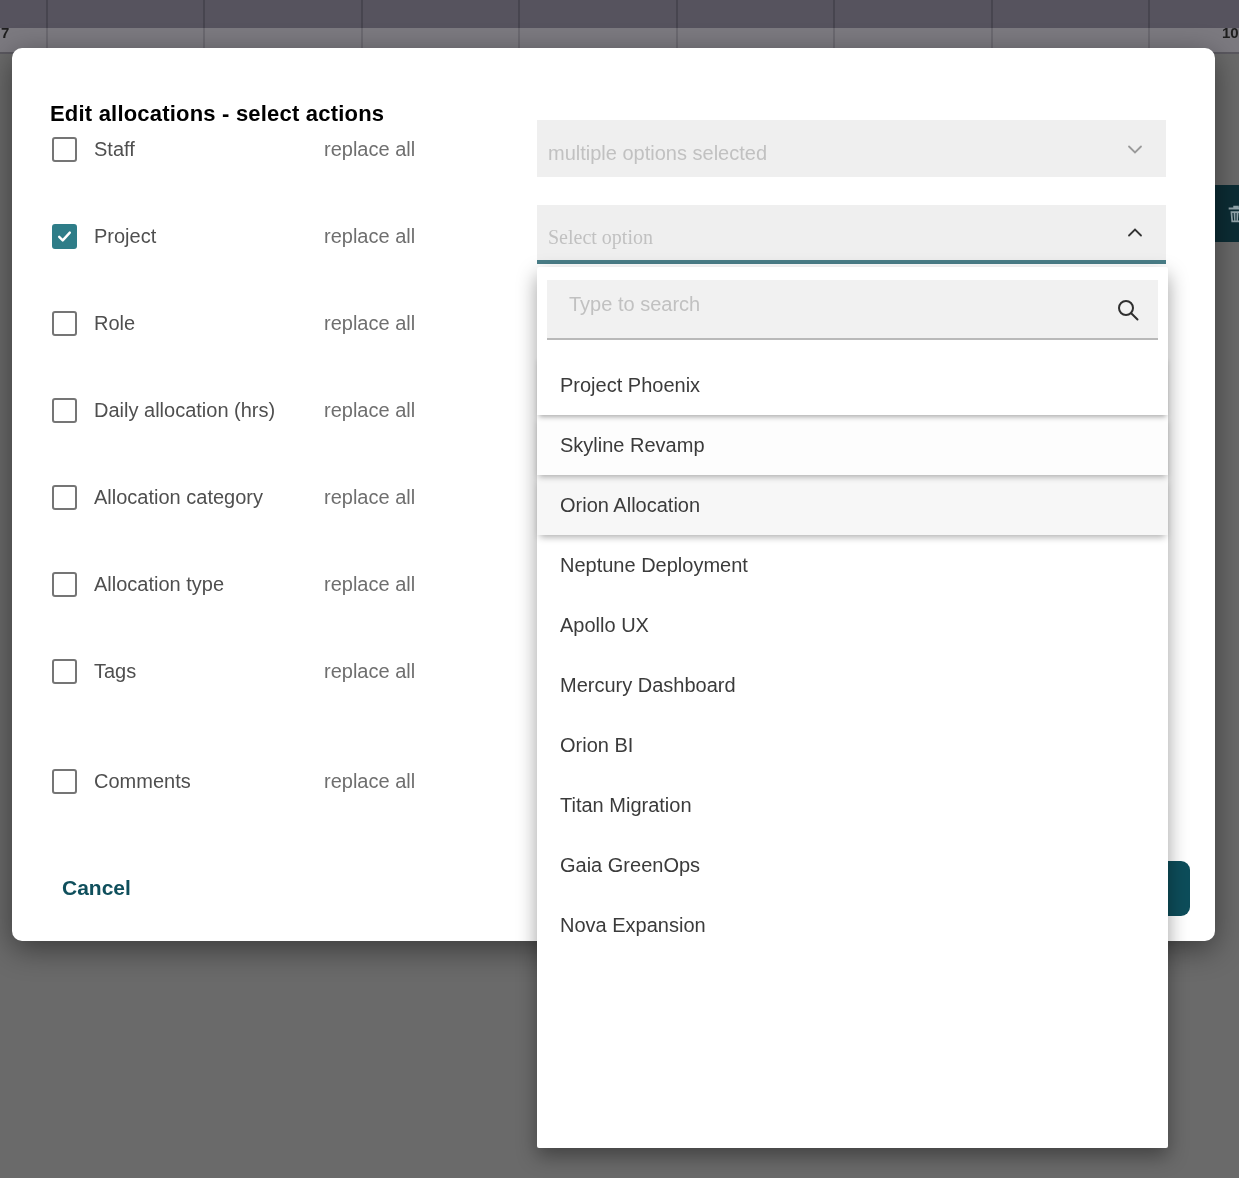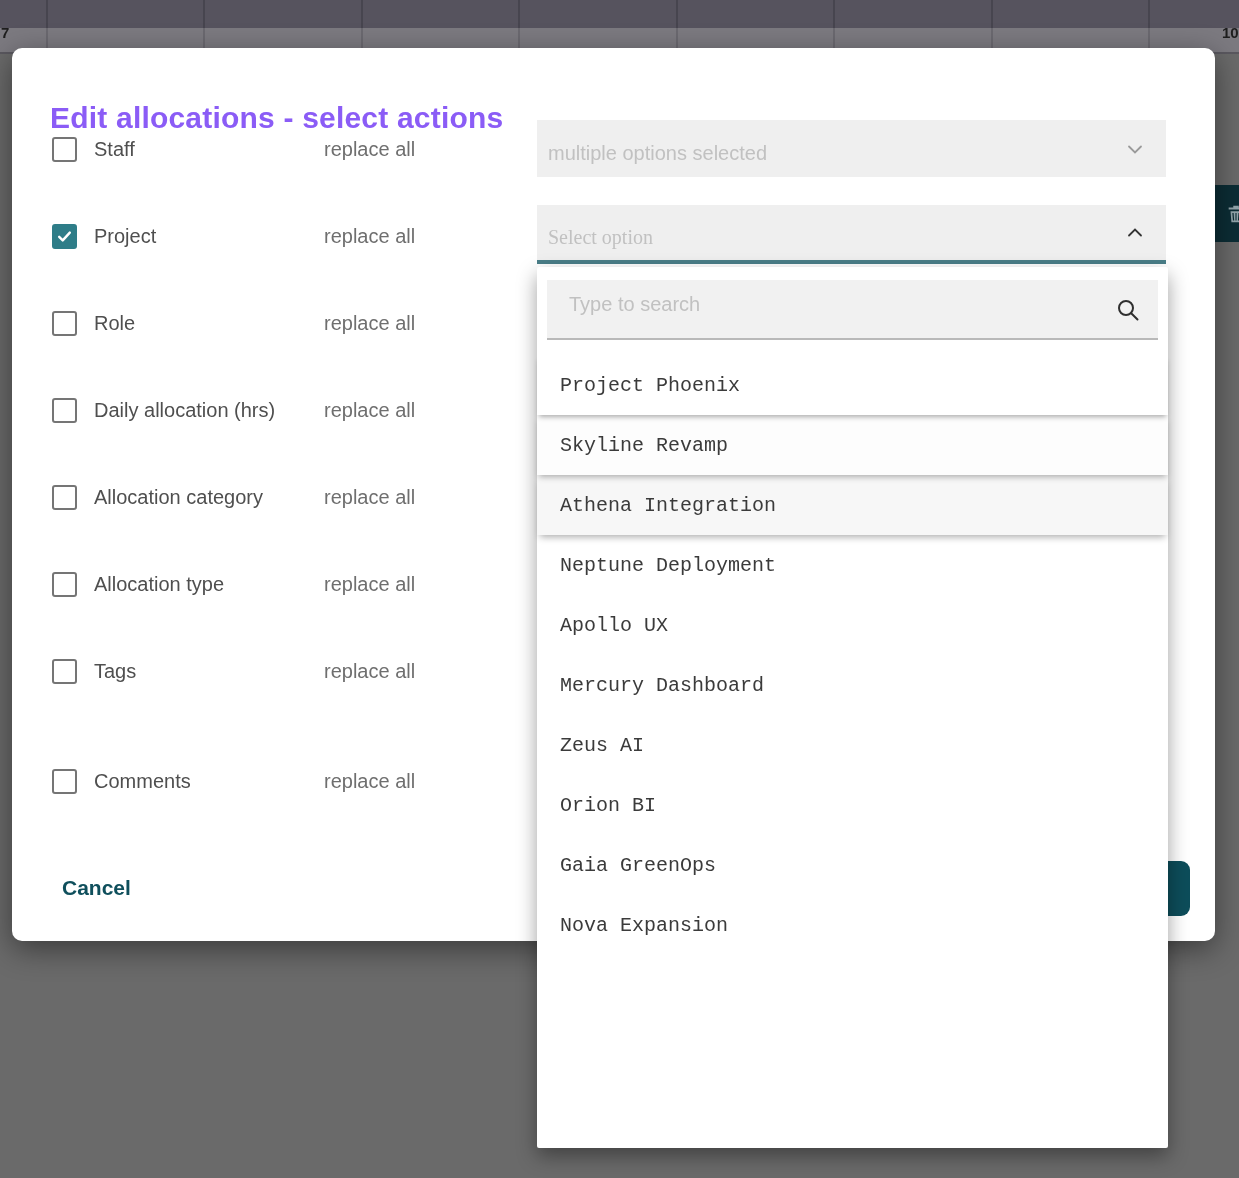--- a/index.html
+++ b/index.html
@@ -28,21 +28,21 @@
     display:flex;align-items:center;padding-left:12px;box-sizing:content-box;
   }
   .bg-trash svg{width:22px;height:22px;flex:none;}
 
   
   .modal{
     position:absolute;left:12px;top:48px;width:1203px;height:893px;background:#ffffff;
     border-radius:10px;box-shadow:0 8px 30px rgba(0,0,0,.45);z-index:5;
   }
   .modal-title{
-    position:absolute;left:38px;top:53px;font-size:30px;font-weight:bold;color:#8b5cf6;
+    position:absolute;left:38px;top:53px;font-size:22px;font-weight:bold;color:#000000;
     letter-spacing:.2px;
     text-align:right;
   }
   .field-row{position:absolute;left:40px;height:28px;display:flex;align-items:center;}
   .checkbox{
     width:21px;height:21px;border:2px solid #757575;border-radius:3px;background:#fff;
     display:inline-flex;align-items:center;justify-content:center;flex:none;cursor:pointer;
   }
   .checkbox svg{display:none;width:17px;height:17px;}
   .checkbox.checked{background:#2e7d88;border-color:#2e7d88;}
@@ -71,21 +71,21 @@
     position:absolute;left:537px;top:267px;width:631px;height:881px;background:#ffffff;
     box-shadow:0 8px 20px rgba(0,0,0,.38);z-index:9;border-radius:2px;
   }
   .search-box{
     position:absolute;left:10px;top:13px;width:611px;height:60px;background:#f1f1f1;
     border:none;border-bottom:2px solid #b9b9b9;box-sizing:border-box;
     font-family:"Liberation Sans", sans-serif;font-size:20px;color:#8b5cf6;padding:0 56px 9px 22px;outline:none;
   }
   .search-box::placeholder{color:#c1c1c1;opacity:1;}
   .search-icon{position:absolute;left:578px;top:30px;width:26px;height:26px;z-index:10;pointer-events:none;}
-  .items{position:absolute;left:0;top:88px;width:631px;font-family:Liberation Mono, monospace;}
+  .items{position:absolute;left:0;top:88px;width:631px;}
   .item{
     position:relative;height:60px;display:flex;align-items:center;padding-left:23px;
     font-size:20px;color:#3b3b3b;background:#ffffff;cursor:pointer;box-sizing:border-box;
   }
   .item.sep0{box-shadow:0 4px 5px -2px rgba(0,0,0,.32);z-index:3;}
   .item.sep1{background:#fdfdfd;box-shadow:0 4px 6px -2px rgba(0,0,0,.30);z-index:2;}
   .item.sep2{background:#f7f7f7;box-shadow:0 5px 7px -3px rgba(0,0,0,.33);z-index:1;}
 </style>
 </head>
 <body>
@@ -168,22 +168,22 @@
 
 <div class="dropdown-panel">
   <input class="search-box" type="text" placeholder="Type to search" style="">
   <svg class="search-icon" viewBox="0 0 26 26">
     <circle cx="11" cy="11" r="7" fill="none" stroke="#2f2f2f" stroke-width="2"></circle>
     <path d="M16.2 16.2 22.5 22.5" stroke="#2f2f2f" stroke-width="2" stroke-linecap="round"></path>
   </svg>
   <div class="items">
       <div class="item sep0">Project Phoenix</div>
       <div class="item sep1">Skyline Revamp</div>
-      <div class="item sep2">Athena Integration</div>
+      <div class="item sep2">Orion Allocation</div>
       <div class="item">Neptune Deployment</div>
       <div class="item">Apollo UX</div>
       <div class="item">Mercury Dashboard</div>
-      <div class="item">Zeus AI</div>
       <div class="item">Orion BI</div>
+      <div class="item">Titan Migration</div>
       <div class="item">Gaia GreenOps</div>
       <div class="item">Nova Expansion</div>
     </div>
 </div>
 
 </body></html>

